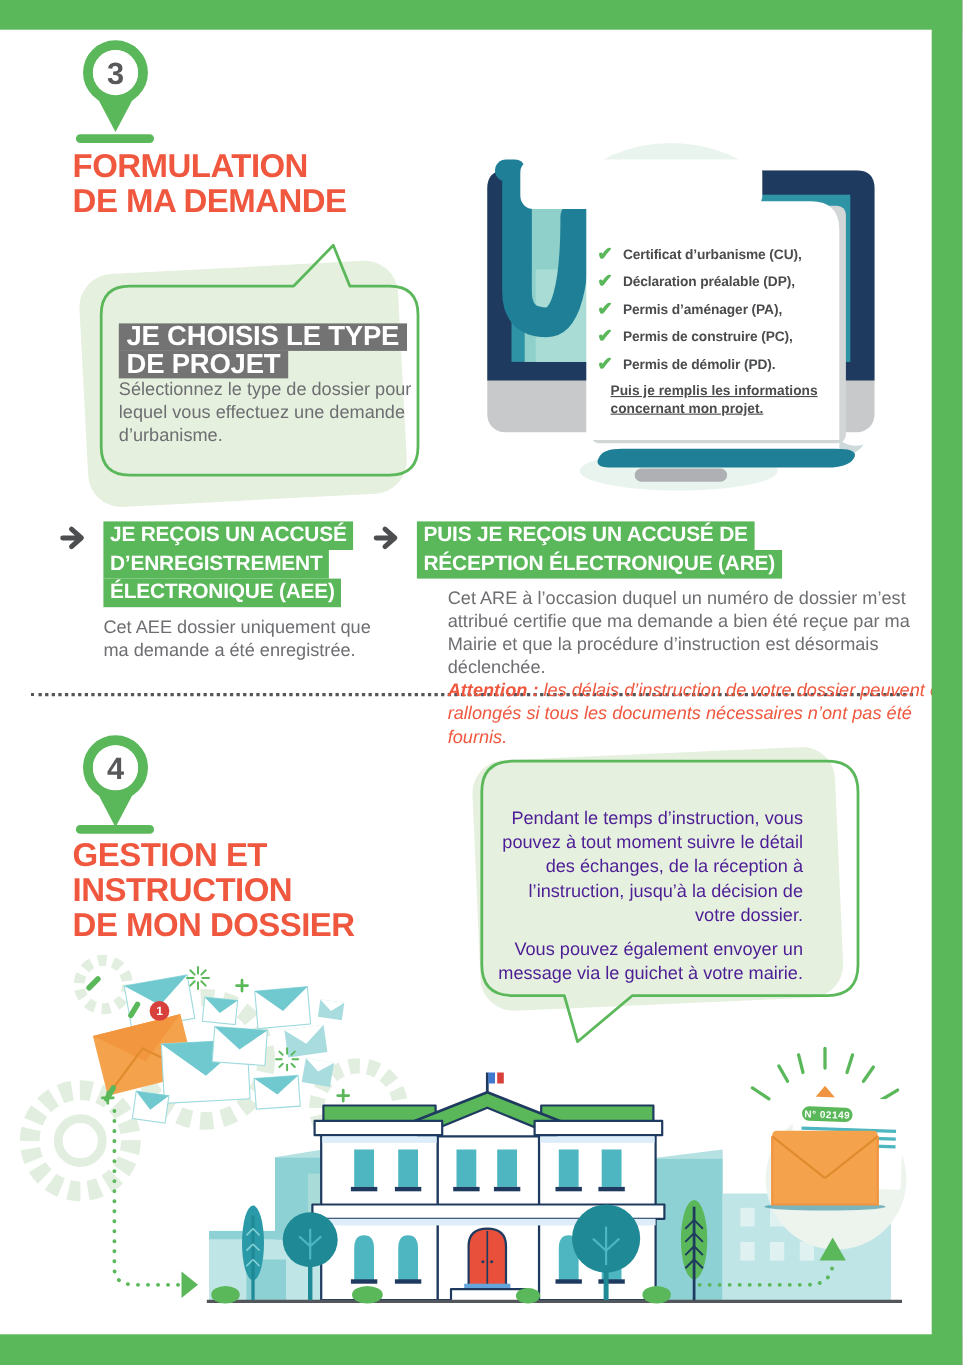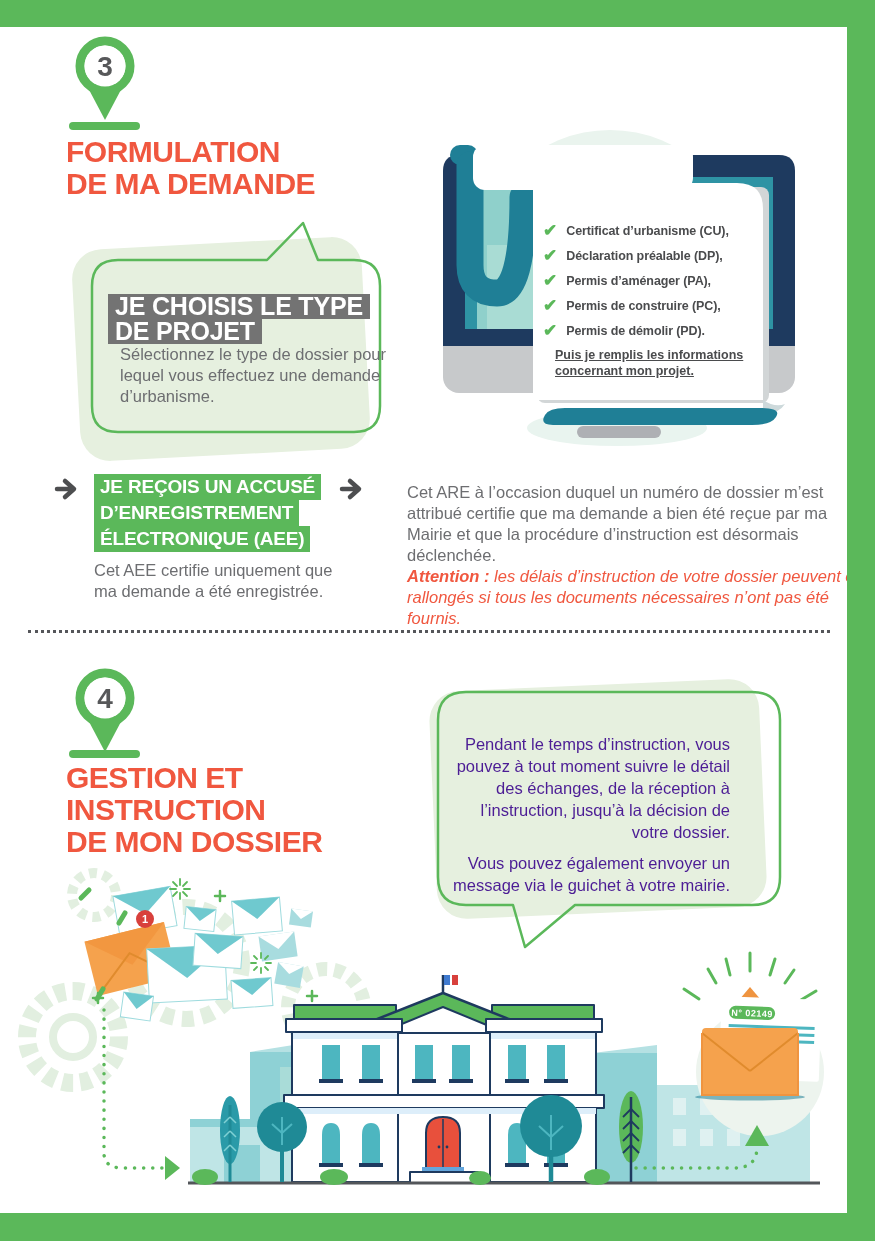--- a/index.html
+++ b/index.html
@@ -60,21 +60,21 @@
 
   <svg style="left:70px;top:215px;" width="330" height="255" viewBox="0 0 330 255">
     <rect x="6" y="28" width="290" height="212" rx="30" fill="#e6f0df" transform="rotate(-3 151 134)"></rect>
     <path d="M48 45 H197 L233 8 L248 45 H284 Q310 45 310 71 V191 Q310 217 284 217 H48
              Q22 217 22 191 V71 Q22 45 48 45 Z" fill="none" stroke="#5bb85a" stroke-width="2.5" stroke-linejoin="round"></path>
   </svg>
   <div class="abs label-red" style="left:108px;top:294px;z-index:10;">
     <span>JE CHOISIS LE TYPE</span>
     <span>DE PROJET</span>
   </div>
-  <div class="bubble-body" style="left:108px;top:344px;width:268px;margin-left:12px;">Sélectionnez le type de dossier pour lequel vous effectuez une demande d’urbanisme.</div>
+  <div class="bubble-body" style="left:108px;top:344px;width:268px;">Sélectionnez le type de dossier pour lequel vous effectuez une demande d’urbanisme.</div>
 
   <svg style="left:425px;top:125px;" width="425" height="345" viewBox="0 0 425 345">
     <circle cx="185" cy="140" r="135" fill="#eaf4ee"></circle>
     <ellipse cx="192" cy="303" rx="90" ry="18" fill="#e9f4ef"></ellipse>
     <rect x="18" y="30" width="352" height="238" rx="16" fill="#c7c9cb"></rect>
     <path d="M18 46 q0-16 16-16 h320 q16 0 16 16 v175 h-352 z" fill="#1e3a5f"></path>
     <rect x="40" y="52" width="308" height="152" fill="#2e93a4"></rect>
     <rect x="52" y="64" width="230" height="140" fill="#8fd0cb"></rect>
     <rect x="62" y="120" width="205" height="84" fill="#a9dcd4"></rect>
     <rect x="25" y="20" width="28" height="20" rx="10" fill="#1f7f96"></rect>
@@ -114,29 +114,33 @@
   <div class="flow-col" style="left:55px;top:474px;width:300px;">
     <svg class="flow-arrow" width="25" height="24" viewBox="0 0 25 24">
       <path d="M2 12 H17 M10 4 L19 12 L10 20" fill="none" stroke="#4d4e50" stroke-width="4.5" stroke-linecap="round" stroke-linejoin="round"></path>
     </svg>
     <div>
       <div class="hl">
         <span>JE REÇOIS UN ACCUSÉ</span>
         <span>D’ENREGISTREMENT</span>
         <span>ÉLECTRONIQUE (AEE)</span>
       </div>
-      <div class="flow-body" style="width:262px;">Cet AEE certifie uniquement que ma demande a été enregistrée.</div>
+      <div class="flow-body" style="width:262px;">Cet AEE dossier uniquement que ma demande a été enregistrée.</div>
     </div>
   </div>
 
   <div class="flow-col" style="left:340px;top:474px;width:505px;">
     <svg class="flow-arrow" width="25" height="24" viewBox="0 0 25 24">
       <path d="M2 12 H17 M10 4 L19 12 L10 20" fill="none" stroke="#4d4e50" stroke-width="4.5" stroke-linecap="round" stroke-linejoin="round"></path>
     </svg>
     <div>
+      <div class="hl">
+        <span>PUIS JE REÇOIS UN ACCUSÉ DE</span>
+        <span>RÉCEPTION ÉLECTRONIQUE (ARE)</span>
+      </div>
       <div class="flow-body" style="width:468px;margin-left:28px;">
         <span>Cet ARE à l’occasion duquel un numéro de dossier m’est attribué certifie que ma demande a bien été reçue par ma Mairie et que la procédure d’instruction est désormais déclenchée.</span>
         <div class="warning">
           <span class="wl">Attention :</span><span> les délais d’instruction de votre dossier peuvent être rallongés si tous les documents nécessaires n’ont pas été fournis.</span>
         </div>
       </div>
     </div>
   </div>
 
   <div class="divider"></div>

